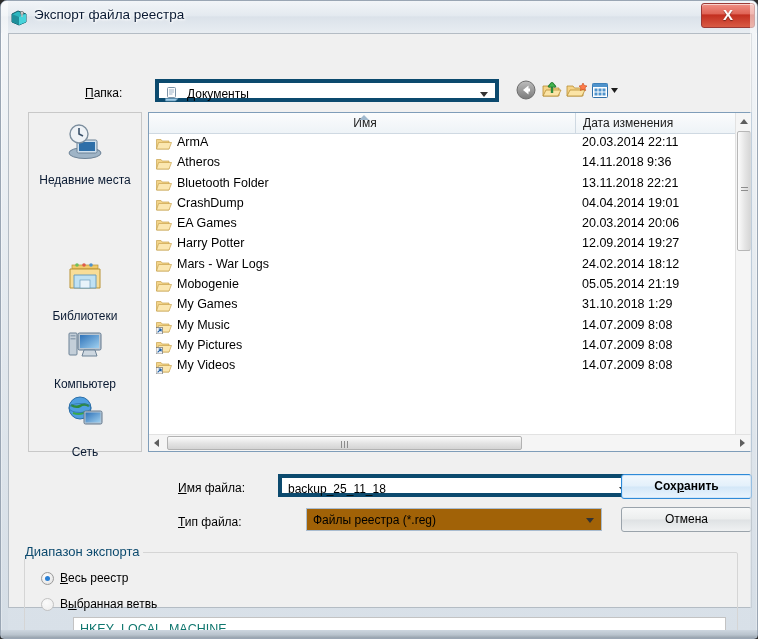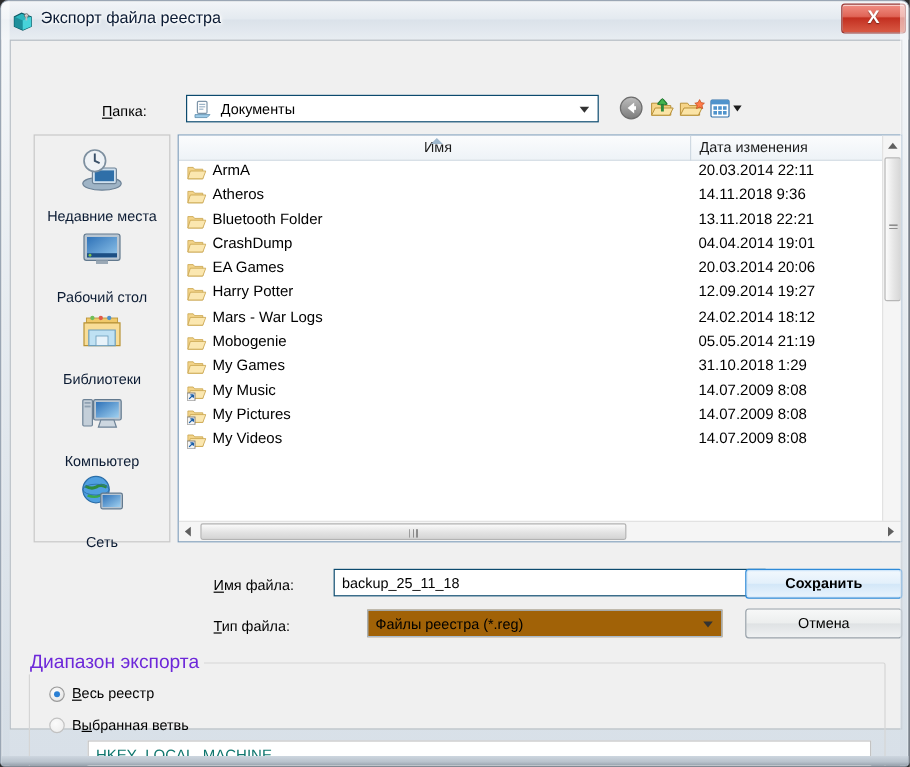--- a/index.html
+++ b/index.html
@@ -80,21 +80,21 @@
   }
 
   
   .lookin-label {
     position: absolute; left: 76px; top: 52px;
     font-size: 12px; color: #000;
   }
   .combo {
     position: absolute;
     background: #fff;
-    border: 1px solid #0c4a6e;
+    border: 4px solid #0c4a6e;
     box-sizing: border-box;
   }
   .combo-folder {
     left: 146px; top: 45px; width: 344px; height: 23px;
   }
   .combo-text {
     position: absolute; left: 28px; top: 4px;
     font-size: 12px; color: #000; white-space: nowrap;
   }
   .combo-arrow {
@@ -275,21 +275,21 @@
     left: 15px; top: 518px;
     width: 714px; height: 100px;
     border: 1px solid #d5d5d5;
     border-radius: 2px;
     box-sizing: border-box;
   }
   .group-title {
     position: absolute; left: 12px; top: 510px;
     background: #f0f0f0;
     padding: 0 4px;
-    font-size: 16px; color: #6d28d9;
+    font-size: 13px; color: #0c4a6e;
   }
   .radio-row { position: absolute; left: 32px; cursor: pointer; }
   .radio {
     position: absolute; left: 0; top: 1px;
     width: 13px; height: 13px; border-radius: 50%;
     background: radial-gradient(circle at 40% 35%, #ffffff, #e8e8e8 70%);
     border: 1px solid #9a9a9a;
     box-sizing: border-box;
   }
   .radio.checked::after {
@@ -408,39 +408,20 @@
             <ellipse cx="21" cy="32" rx="16" ry="5.5" fill="#9fb4c6" stroke="#6d8296"></ellipse>
             <rect x="13" y="19" width="20" height="13" rx="1.5" fill="#cfe0ee" stroke="#6d8296"></rect>
             <rect x="15" y="21" width="16" height="9" fill="#2f6fa8"></rect>
             <circle cx="15" cy="13" r="9" fill="#eef2f6" stroke="#7d8f9f" stroke-width="1.4"></circle>
             <path d="M15 7 L15 13 L19 15" stroke="#39506a" stroke-width="1.6" fill="none"></path>
           </svg>
         </div>
         <div class="place-label">Недавние места</div>
       </div>
 
-      <div class="place" style="top:76px;">
-        <div class="place-ico">
-          <svg width="42" height="40" viewBox="0 0 42 40">
-            <rect x="6" y="6" width="30" height="22" rx="2" fill="#cdd7e0" stroke="#5f7competitor"></rect>
-            <rect x="6" y="6" width="30" height="22" rx="2" fill="#b9c6d2" stroke="#62798e"></rect>
-            <rect x="8.5" y="8.5" width="25" height="17" fill="url(#dg)"></rect>
-            <defs>
-                <linearGradient id="dg" x1="0" y1="0" x2="1" y2="1">
-              <stop offset="0" stop-color="#2f72b8"></stop>
-                  <stop offset="1" stop-color="#8fc4ea"></stop>
-            </linearGradient>
-              </defs>
-            <rect x="8.5" y="22" width="25" height="3.5" fill="#1c4f84"></rect>
-            <circle cx="11" cy="23.7" r="1.2" fill="#7fc24a"></circle>
-            <rect x="16" y="28" width="10" height="3" fill="#9aa8b5"></rect>
-          </svg>
-        </div>
-        <div class="place-label">Рабочий стол</div>
-      </div>
 
       <div class="place" style="top:144px;">
         <div class="place-ico">
           <svg width="42" height="40" viewBox="0 0 42 40">
             <rect x="8" y="8" width="26" height="4" fill="#f0c96a" stroke="#b89234" stroke-width=".7"></rect>
             <circle cx="13" cy="8" r="1.8" fill="#6fbf5a"></circle>
             <circle cx="20" cy="8" r="1.8" fill="#e05b4a"></circle>
             <circle cx="27" cy="8" r="1.8" fill="#4f93cc"></circle>
             <path d="M6 12 L36 12 L36 31 L6 31 Z" fill="#f8dd97" stroke="#b89234"></path>
             <path d="M10 18 L32 18 L32 31 L10 31 Z" fill="#bfe1f3" stroke="#6d9ebc"></path>

